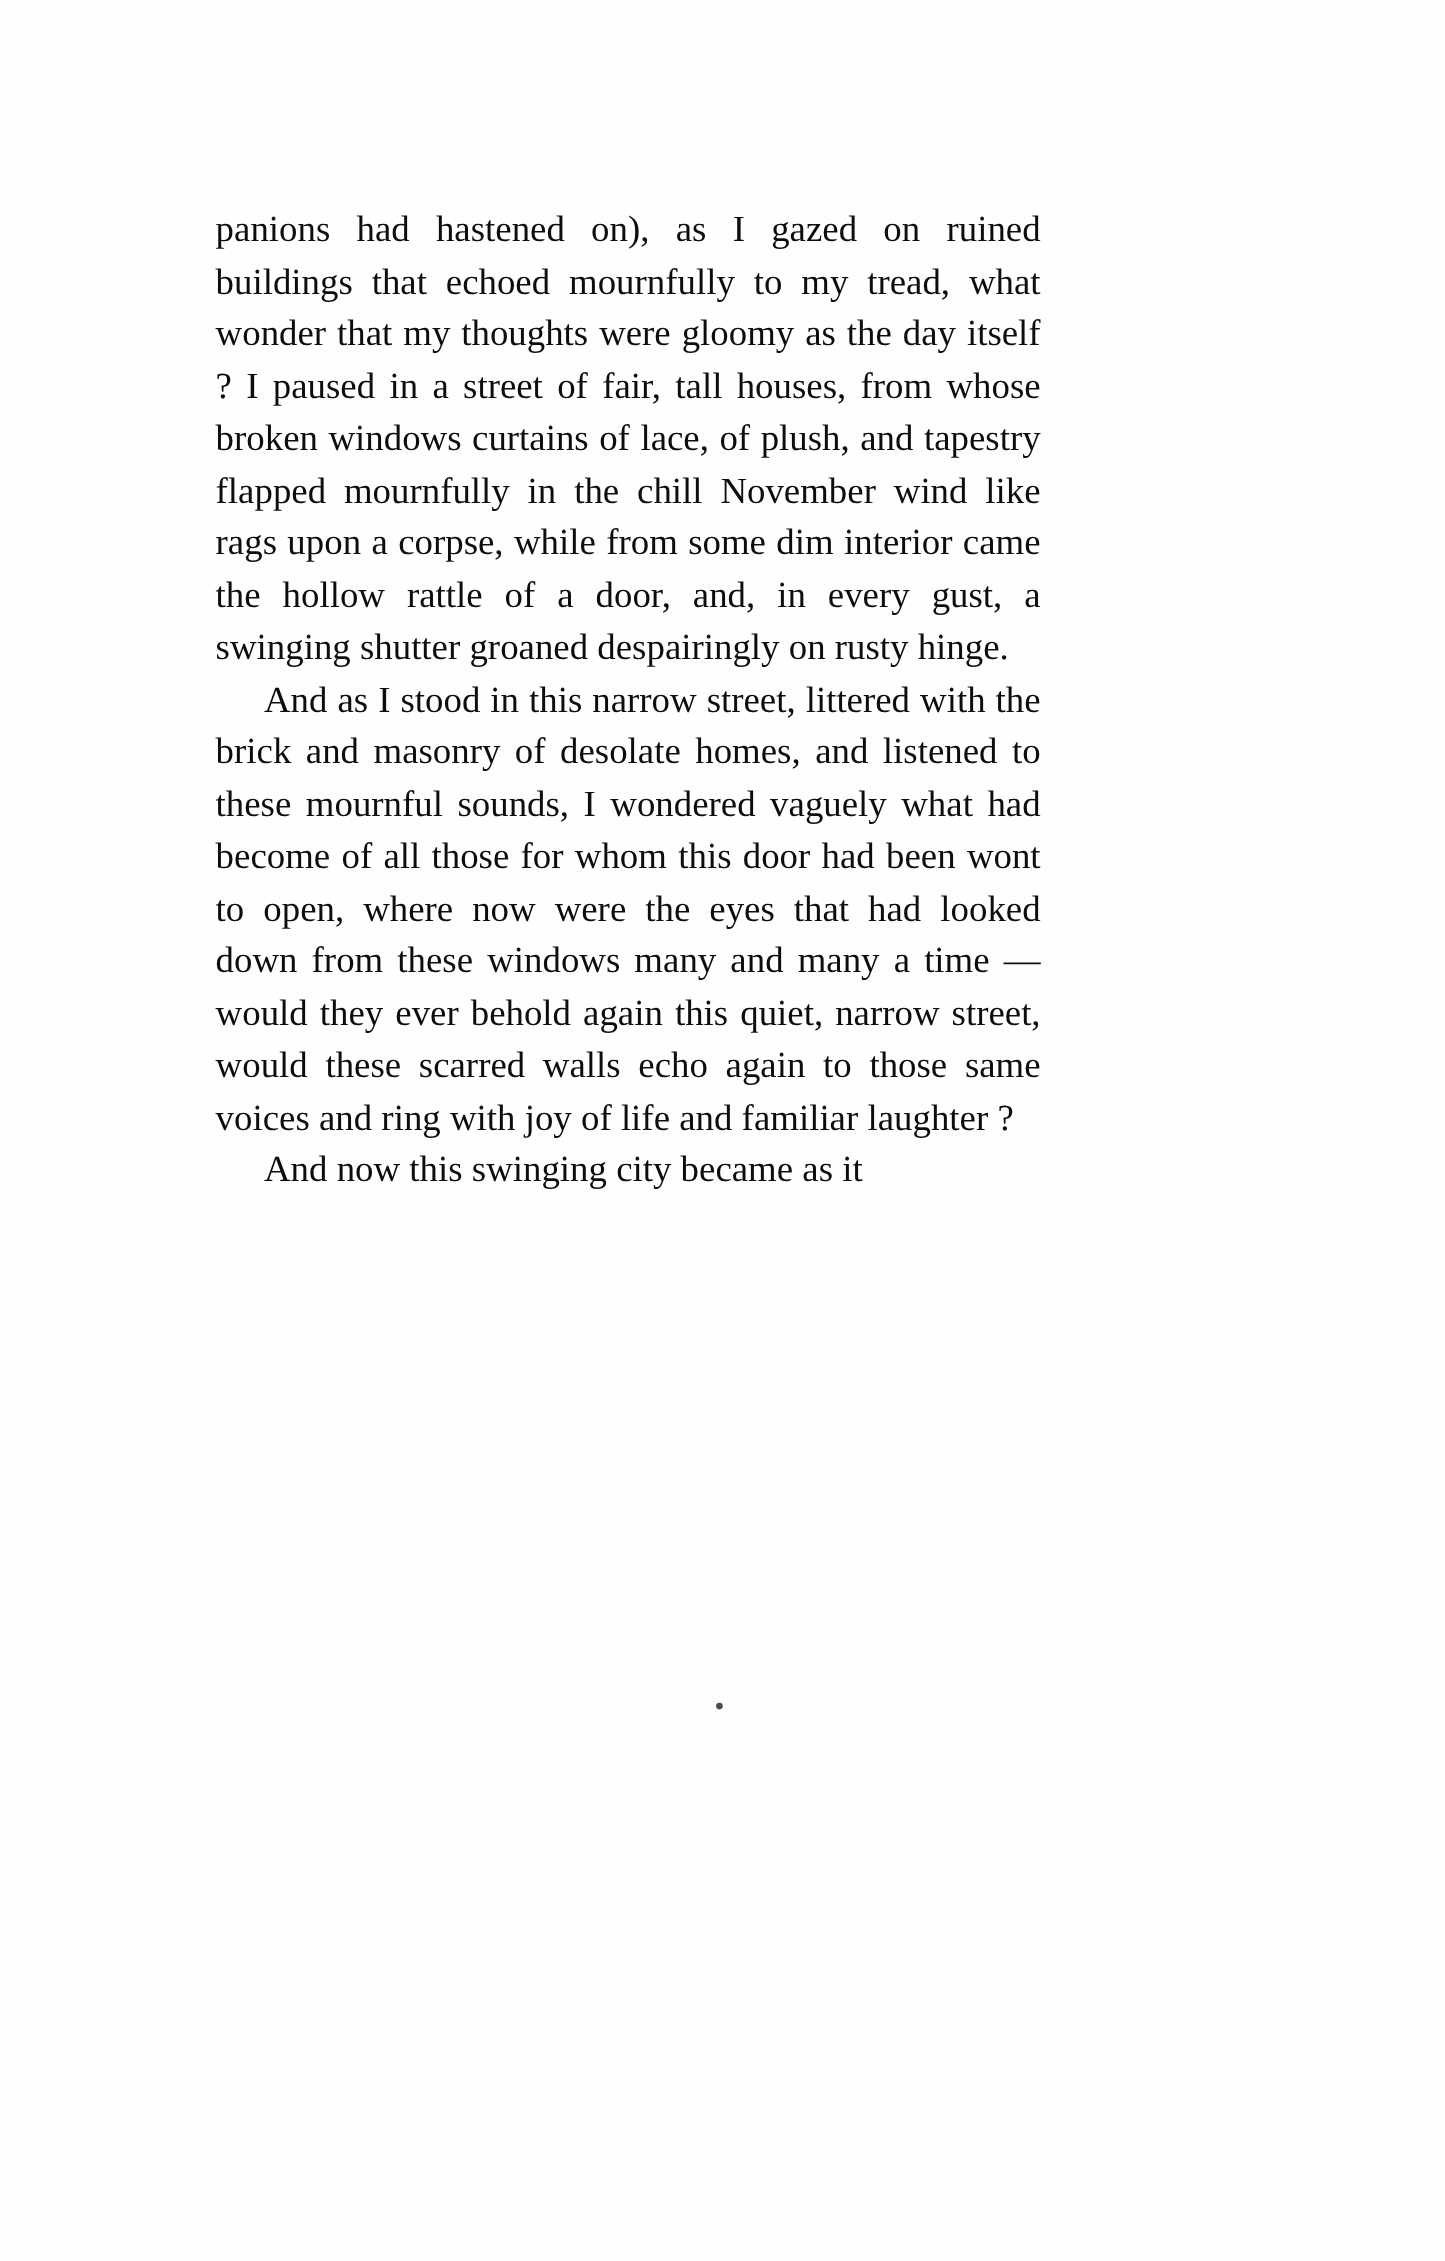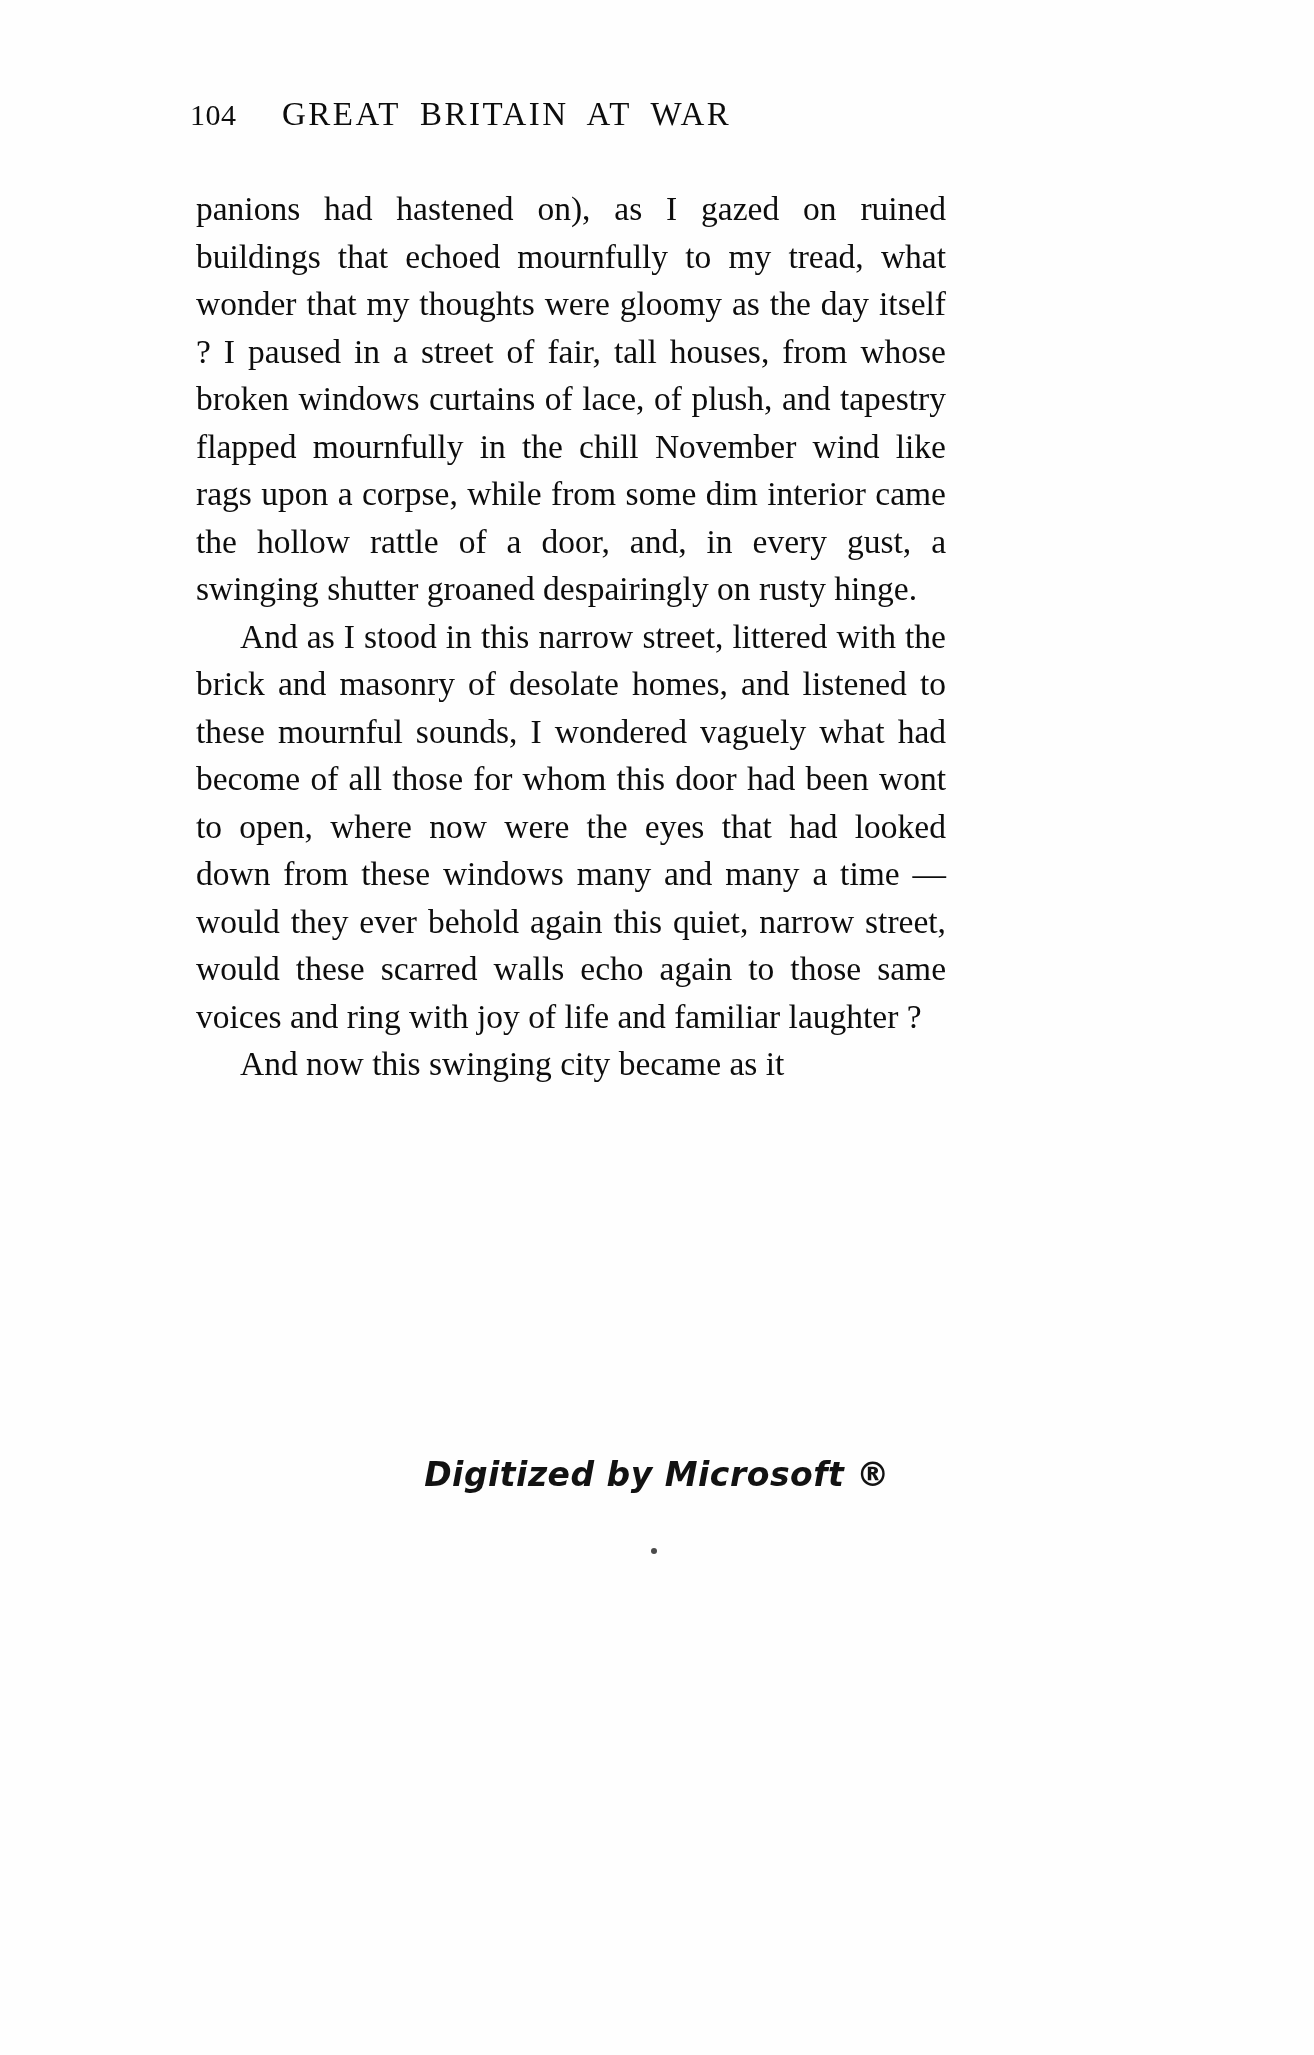--- a/index.html
+++ b/index.html
@@ -89,29 +89,24 @@
     height: 2055px;
     pointer-events: none;
     box-shadow: inset 0 0 0 0 rgba(0,0,0,0);
   }
 </style>
 </head>
 <body>
 
 <div class="page">
 
-  <div class="header">
-    <span class="folio">104</span>
-    <span class="running-title">GREAT BRITAIN AT WAR</span>
-  </div>
 
   <div class="body-text">
     <p class="no-indent">panions had hastened on), as I gazed on ruined buildings that echoed mournfully to my tread, what wonder that my thoughts were gloomy as the day itself ?   I paused in a street of fair, tall houses, from whose broken windows curtains of lace, of plush, and tapestry flapped mournfully in the chill November wind like rags upon a corpse, while from some dim interior came the hollow rattle of a door, and, in every gust, a swinging shutter groaned despairingly on rusty hinge.</p>
     <p>And as I stood in this narrow street, littered with the brick and masonry of desolate homes, and listened to these mournful sounds, I wondered vaguely what had become of all those for whom this door had been wont to open, where now were the eyes that had looked down from these windows many and many a time — would they ever behold again this quiet, narrow street, would these scarred walls echo again to those same voices and ring with joy of life and familiar laughter ?</p>
     <p>And now this swinging city became as it</p>
   </div>
 
-  <div class="footer">Digitized by Microsoft ®</div>
 
   <div class="bottom-mark"></div>
 
   <div class="page-edge"></div>
 </div>
 
 </body></html>

